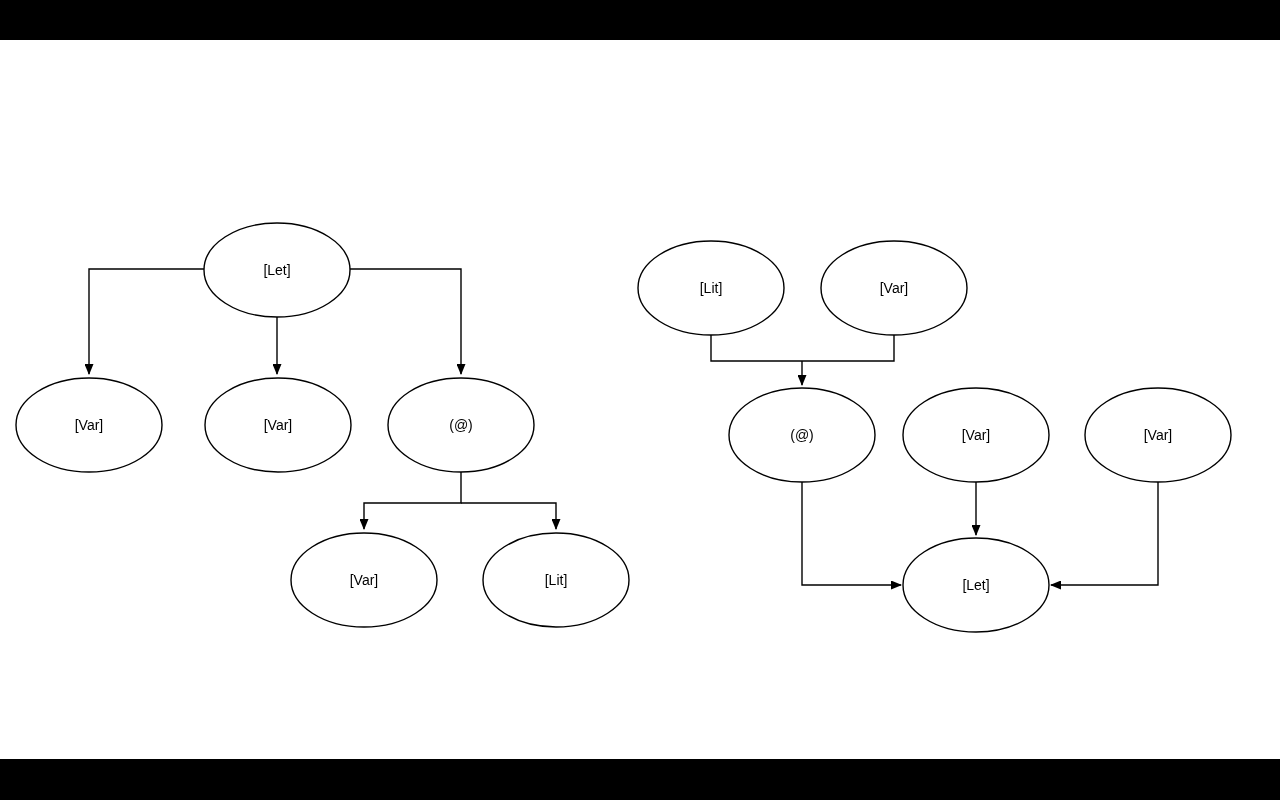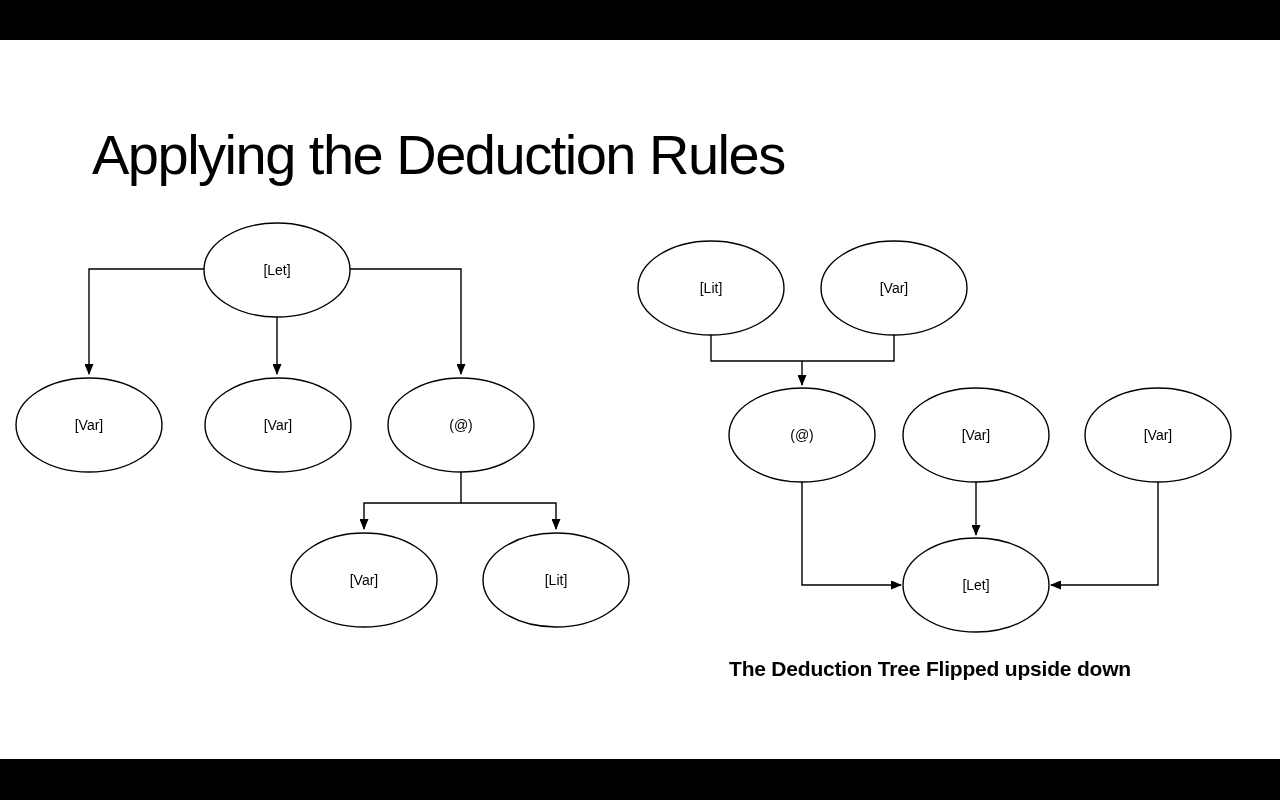--- a/index.html
+++ b/index.html
@@ -69,21 +69,20 @@
     stroke-width: 1.4;
   }
 </style>
 </head>
 <body>
 
 <div class="stage">
   <div class="letterbox top"></div>
   <div class="letterbox bottom"></div>
 
-  <h1 class="slide-title">Applying the Deduction Rules</h1>
 
   <svg id="diagram" class="diagram-svg" width="1280" height="800" viewBox="0 0 1280 800">
       <defs>
         <marker id="arrowhead" markerWidth="11" markerHeight="9" refX="10" refY="4.5" orient="auto" markerUnits="userSpaceOnUse">
           <path d="M0,0 L11,4.5 L0,9 Z" fill="#000000"></path>
         </marker>
       </defs>
       <g>
         <path class="edge-path" d="M204,269 L89,269 L89,374" marker-end="url(#arrowhead)"></path>
         <path class="edge-path" d="M277,317 L277,374" marker-end="url(#arrowhead)"></path>
@@ -117,14 +116,13 @@
         <text class="node-label" x="802" y="435" dy="0.35em" text-anchor="middle">(@)</text>
         <ellipse class="node-ellipse" cx="976" cy="435" rx="73" ry="47"></ellipse>
         <text class="node-label" x="976" y="435" dy="0.35em" text-anchor="middle">[Var]</text>
         <ellipse class="node-ellipse" cx="1158" cy="435" rx="73" ry="47"></ellipse>
         <text class="node-label" x="1158" y="435" dy="0.35em" text-anchor="middle">[Var]</text>
         <ellipse class="node-ellipse" cx="976" cy="585" rx="73" ry="47"></ellipse>
         <text class="node-label" x="976" y="585" dy="0.35em" text-anchor="middle">[Let]</text>
       </g>
     </svg>
 
-  <div class="diagram-caption">The Deduction Tree Flipped upside down</div>
 </div>
 
 </body></html>

